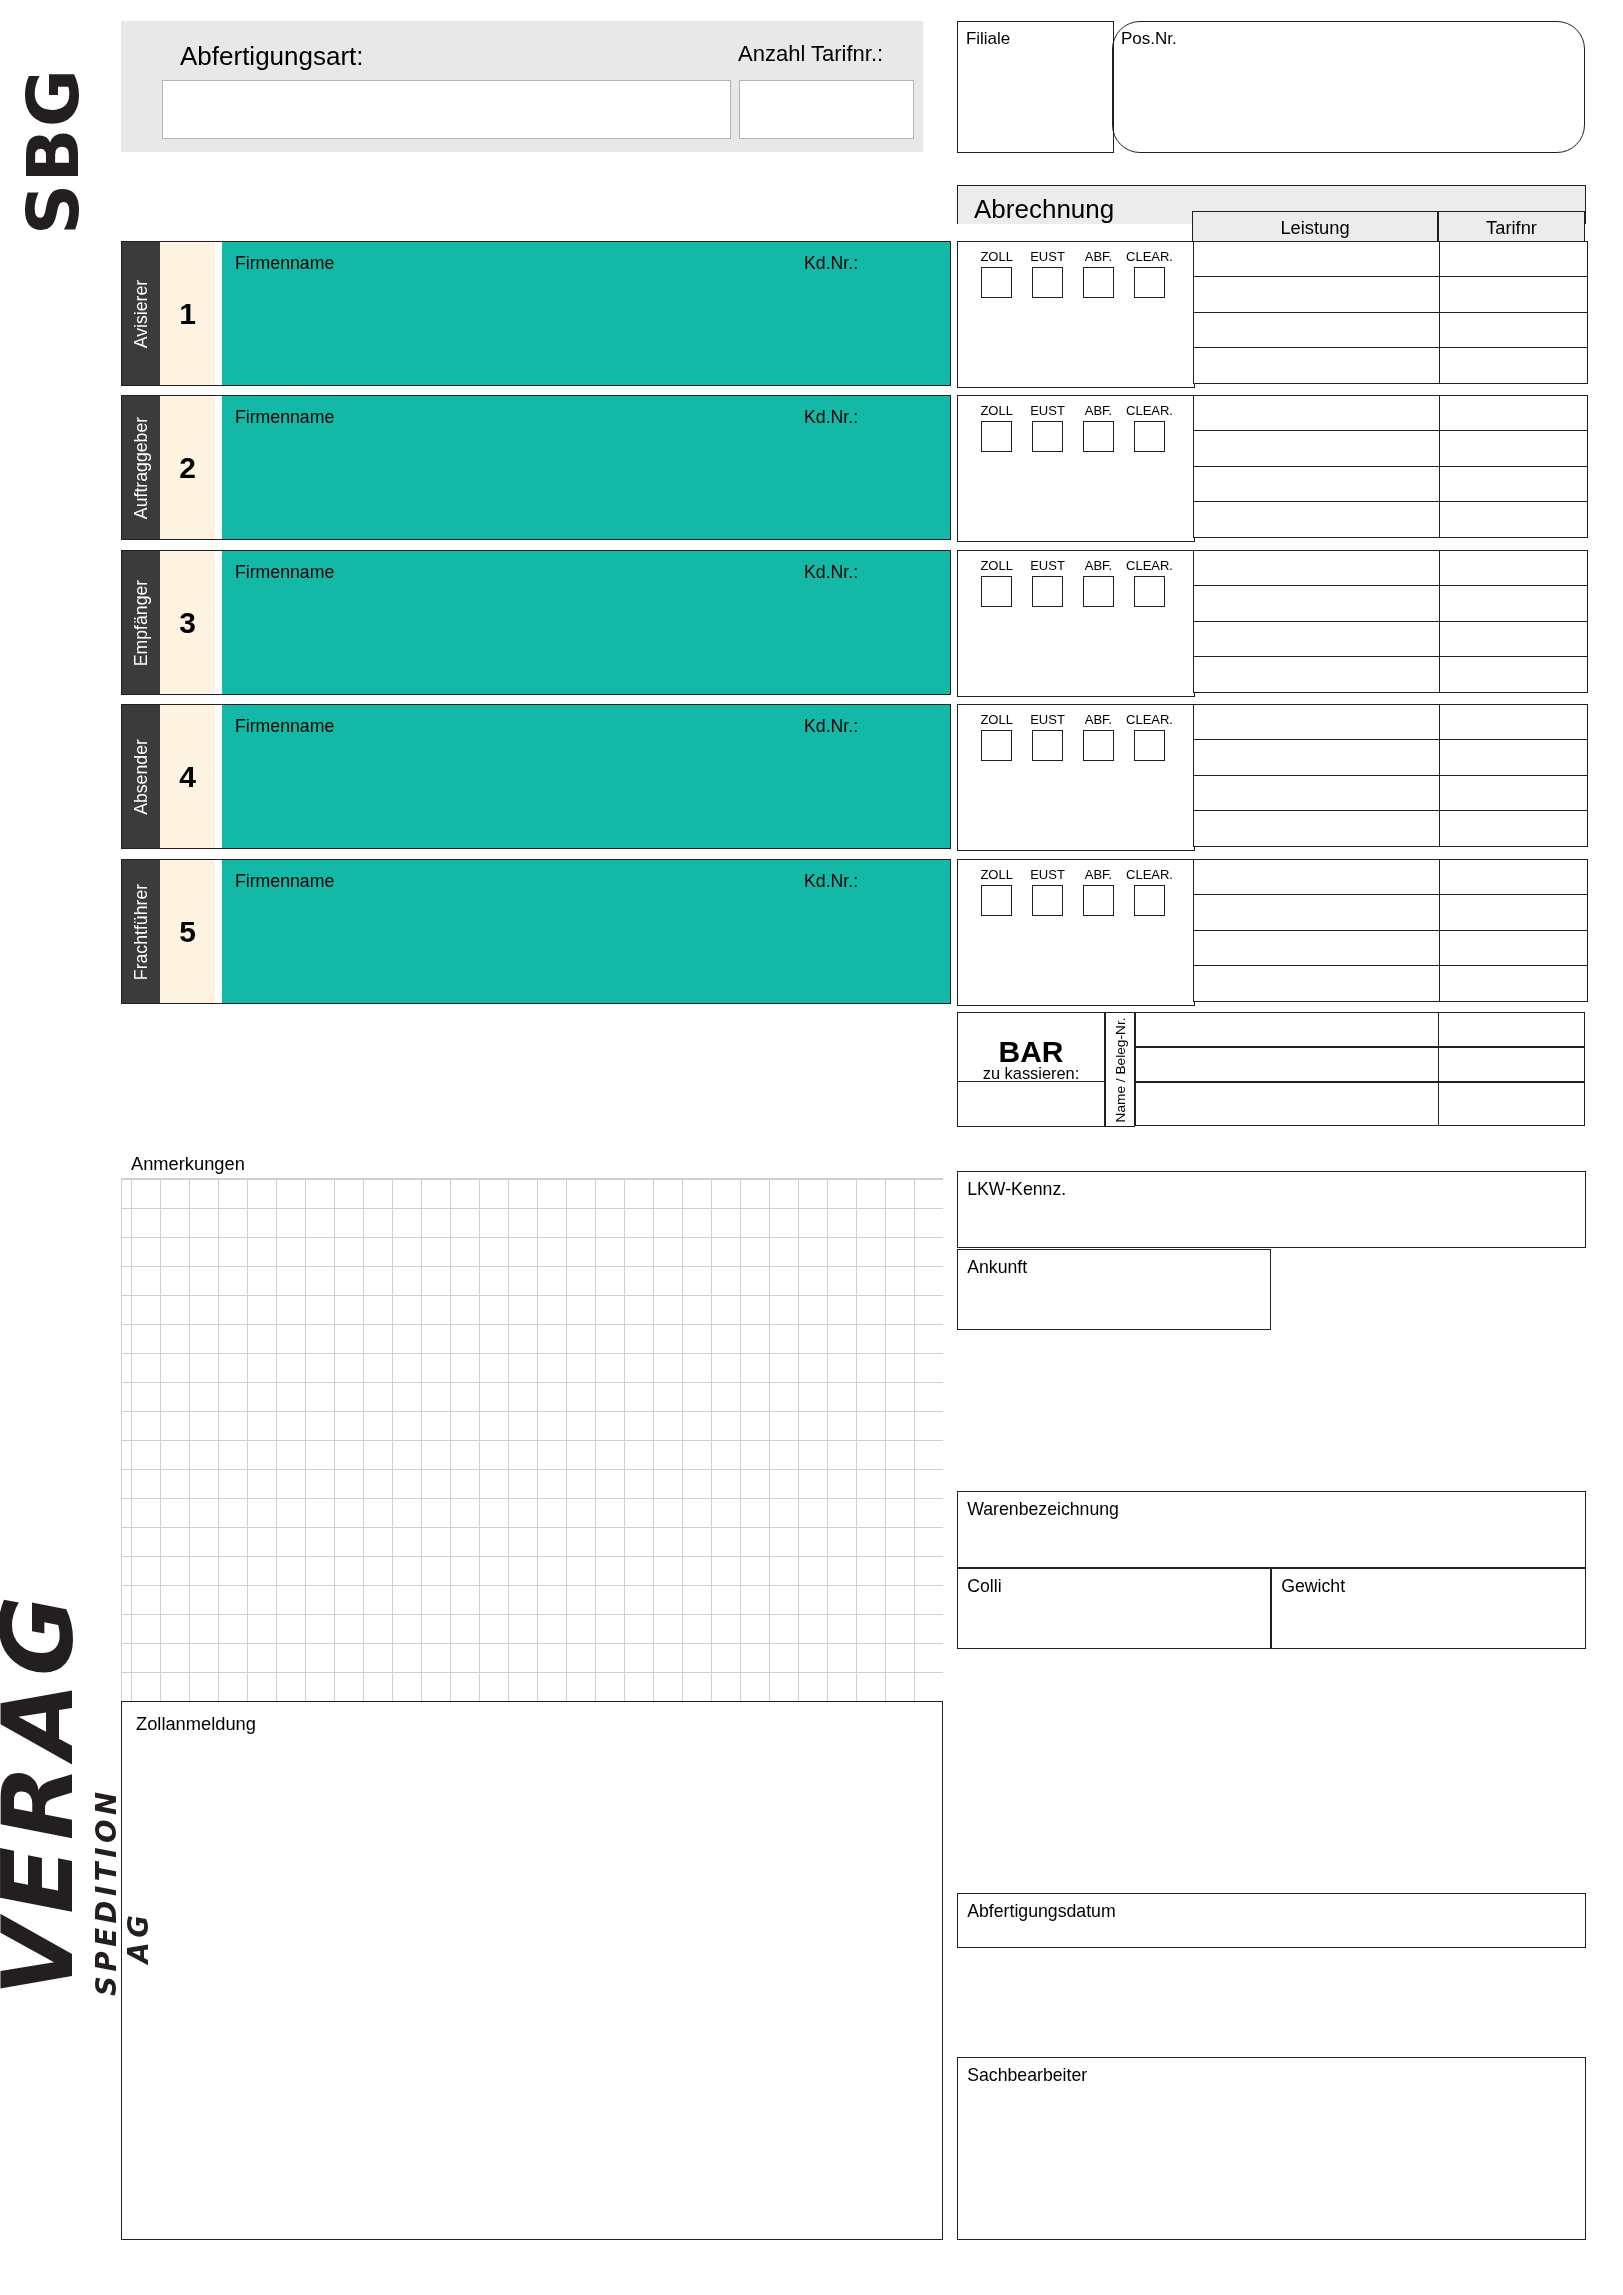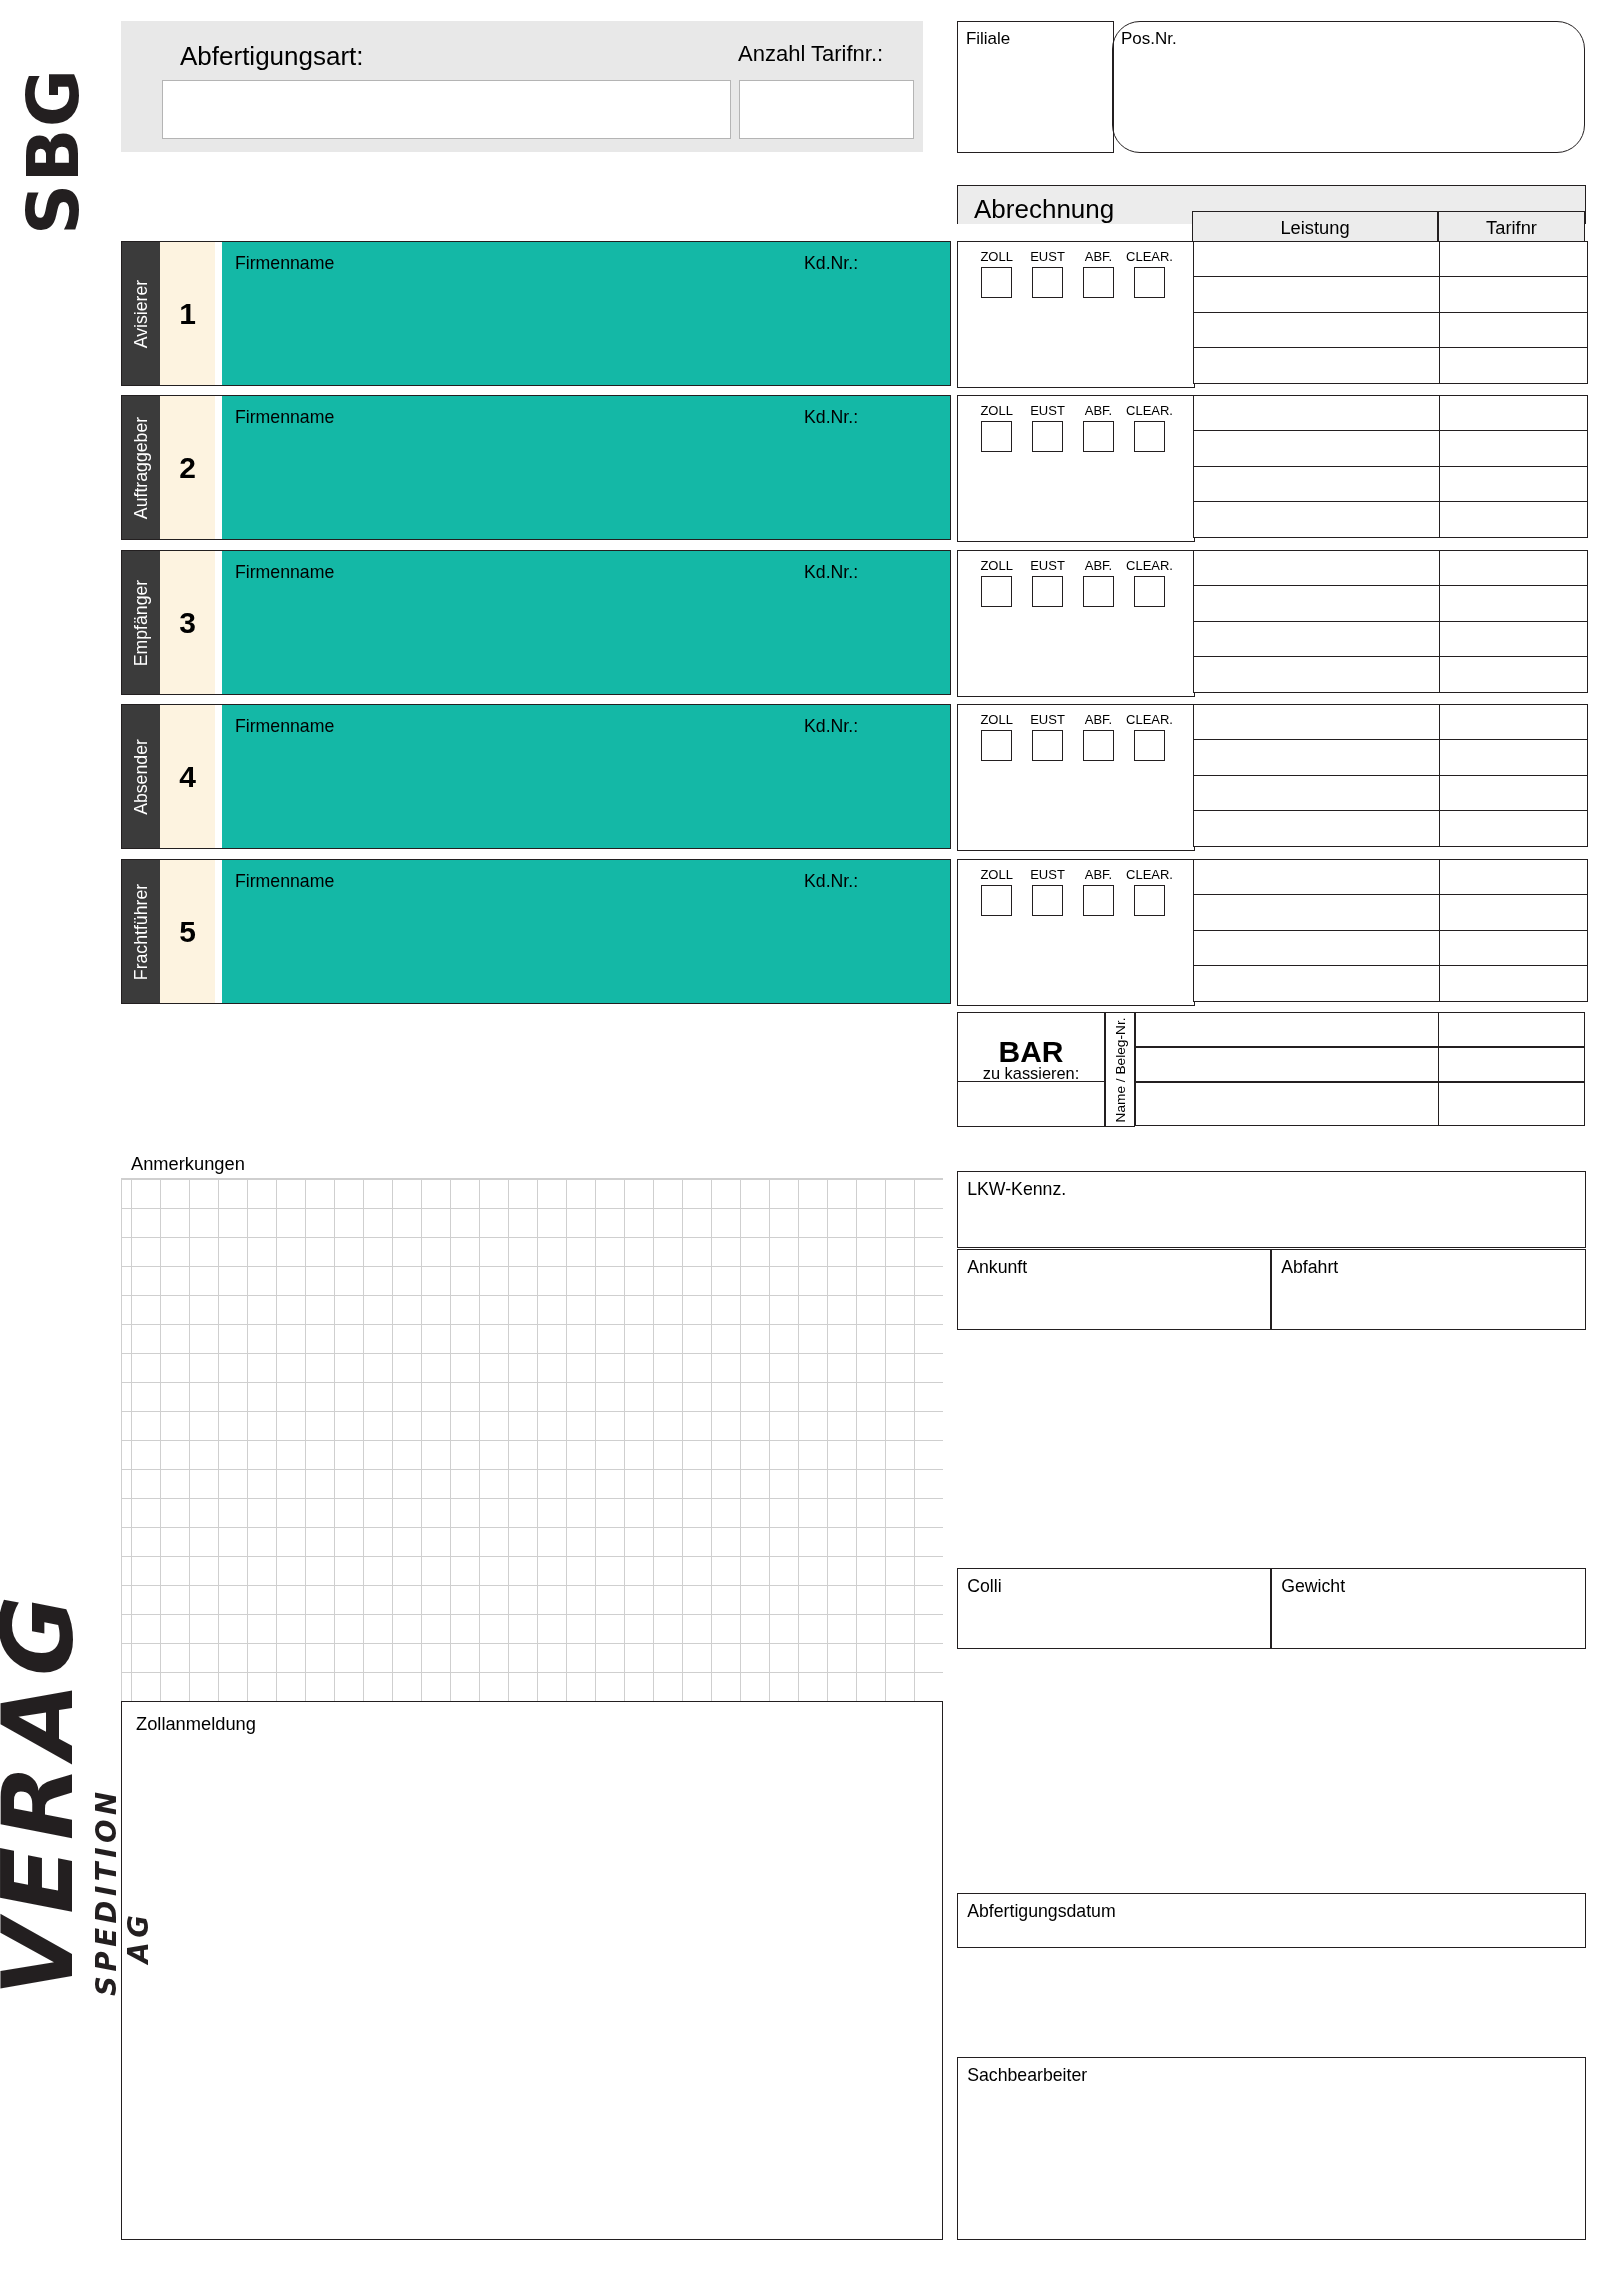--- a/index.html
+++ b/index.html
@@ -456,24 +456,24 @@
 
   <div class="abs" id="anmerkungen-label">Anmerkungen</div>
   <div class="abs" id="anmerkungen-grid"></div>
 
   <div class="abs bx fbox" id="lkw-box">
     <span class="flbl">LKW-Kennz.</span>
   </div>
   <div class="abs bx fbox" id="ankunft-box">
     <span class="flbl">Ankunft</span>
   </div>
-  <div class="abs bx fbox" id="abfahrt-box">
-    <span class="flbl">Abfahrt</span>
-  </div>
-
+
+  <div class="abs bx fbox" id="ware-box">
+    <span class="flbl">Warenbezeichnung</span>
+  </div>
   <div class="abs bx fbox" id="gewicht-box">
     <span class="flbl">Gewicht</span>
   </div>
   <div class="abs bx fbox" id="colli-box">
     <span class="flbl">Colli</span>
   </div>
 
   <div class="abs bx" id="zoll-box"></div>
   <div class="abs" id="zoll-label">Zollanmeldung</div>
 

